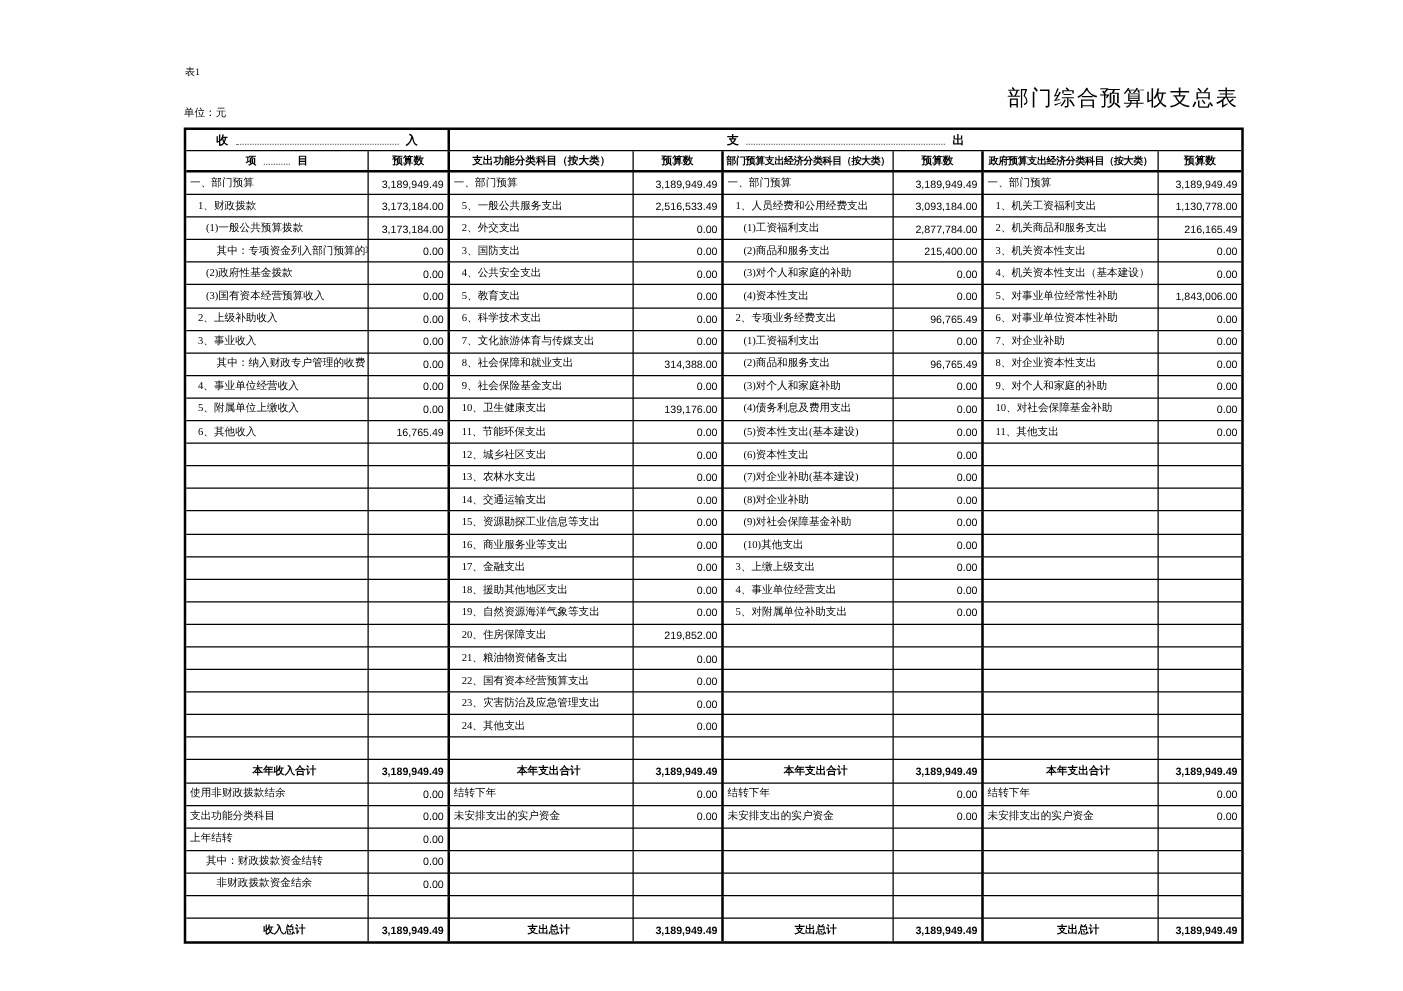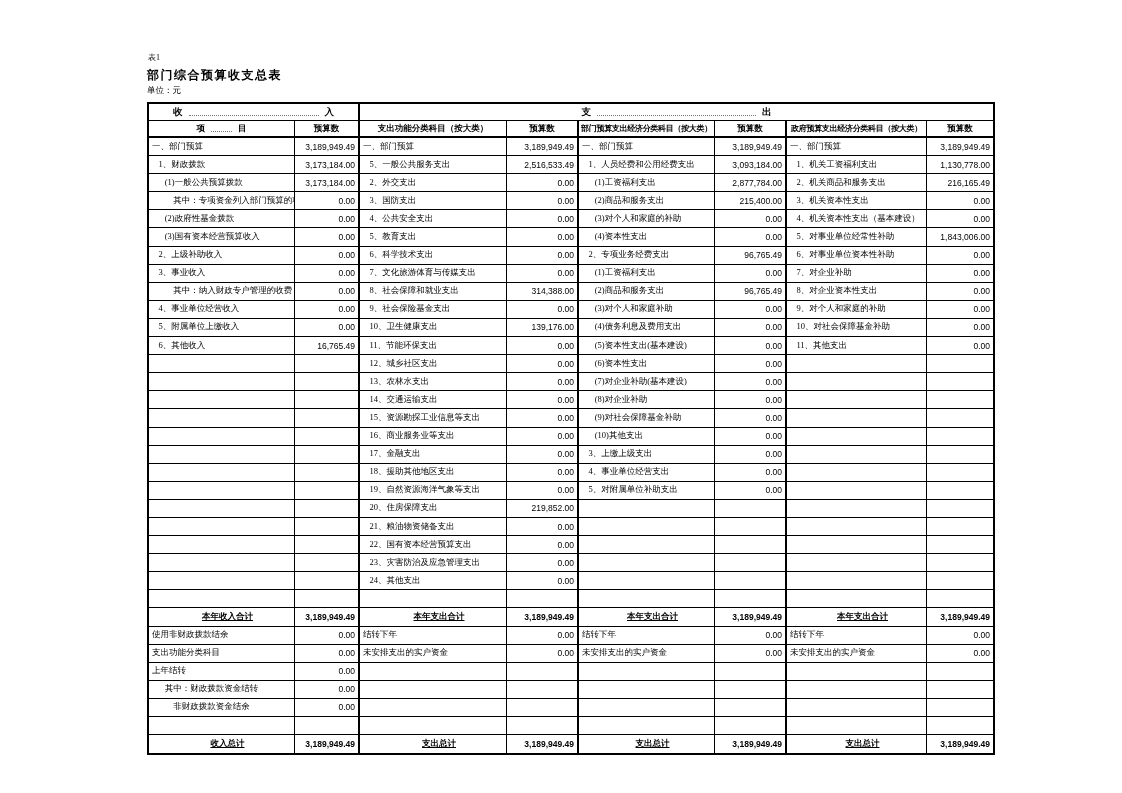--- a/index.html
+++ b/index.html
@@ -1,37 +1,37 @@
 <!DOCTYPE html>
 <html><head>
 <meta charset="utf-8">
 <style>
   html,body{margin:0;padding:0;background:#ffffff;}
   body{width:1122px;height:793px;color:#000;font-family:"Liberation Serif","DejaVu Serif",serif;}
   .page{position:relative;width:1122px;height:793px;background:#fff;overflow:hidden;margin-top:24px;}
   .sheet-label{position:absolute;left:148px;top:28px;font-size:8px;}
-  .title{position:absolute;left:147px;top:43px;width:844px;text-align:left;
-         font-size:12px;font-weight:bold;letter-spacing:1.5px;
+  .title{position:absolute;left:147px;top:43px;width:844px;text-align:right;
+         font-size:17px;font-weight:normal;letter-spacing:1.5px;
          font-family:"Liberation Sans","DejaVu Sans",sans-serif;}
   .unit{position:absolute;left:147px;top:61px;width:842px;font-size:8.5px;}
   .grid{position:absolute;left:147px;top:78px;display:grid;
         grid-template-columns:146px 65px 147px 72px 136px 72px 140px 66px;
         grid-template-rows:17px 17px;grid-auto-rows:18.1px;
         border:2px solid #000;background:#fff;box-sizing:border-box;}
   .cell{border-right:1px solid #000;border-bottom:1px solid #000;display:flex;
         align-items:center;overflow:hidden;box-sizing:border-box;min-width:0;}
   .thick-r{border-right-width:2px;}
   .last-col{border-right:none;}
   .last-row{border-bottom:none;}
   .lbl{font-size:8.5px;white-space:pre;padding-left:3px;}
   .val{font-family:"Liberation Sans","DejaVu Sans",sans-serif;font-size:8.5px;
        justify-content:flex-end;padding-right:3px;white-space:nowrap;}
   .cell.total{font-weight:bold;}
   .cell.total.lbl{justify-content:center;padding-left:12px;
-       font-family:"Liberation Sans","DejaVu Sans",sans-serif;text-decoration:underline;}
+       font-family:"Liberation Sans","DejaVu Sans",sans-serif;}
   .gh{font-weight:bold;font-size:9.5px;font-family:"Liberation Sans","DejaVu Sans",sans-serif;}
   .ch{font-weight:bold;font-size:8.5px;justify-content:center;text-align:center;
       font-family:"Liberation Sans","DejaVu Sans",sans-serif;border-bottom-width:2px;
       white-space:nowrap;}
   .ch.tight{font-size:8px;letter-spacing:-0.3px;}
   .leader{flex:1;border-bottom:1px dotted #777;margin:0 6px;transform:translateY(3px);min-width:10px;}
   .ldr-fixed{display:flex;align-items:center;}
   .grp-income{padding:0 24px;}
   .grp-expense{justify-content:center;}
   .grp-expense .ldr-fixed{width:190px;}

